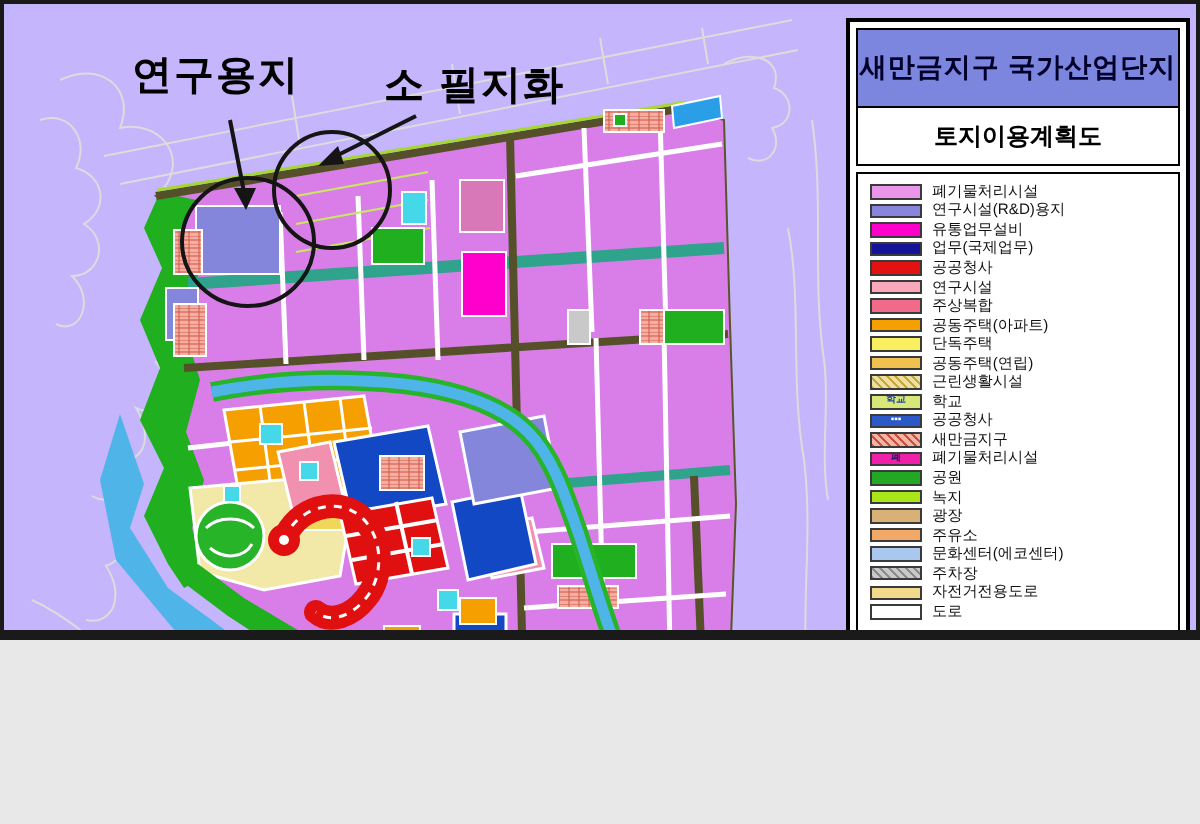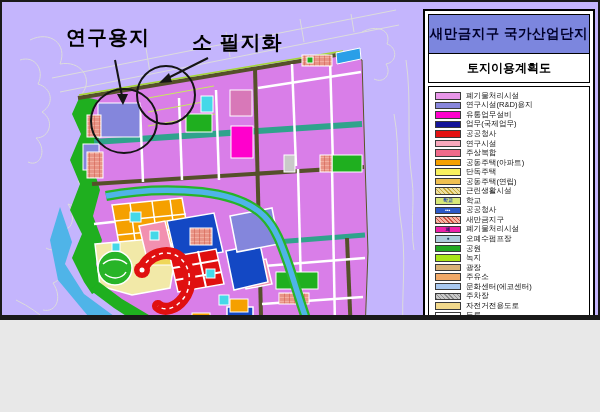--- a/index.html
+++ b/index.html
@@ -244,24 +244,20 @@
           </div>
           <div class="legend-row">
             <span class="swatch" style="background: repeating-linear-gradient(45deg, rgb(204, 80, 64) 0px, rgb(204, 80, 64) 1px, transparent 1px, transparent 3px) rgb(244, 180, 164);"></span>
             <span class="legend-label">새만금지구</span>
           </div>
           <div class="legend-row">
             <span class="swatch" style="background: rgb(238, 34, 170); color: rgb(20, 20, 90);">폐</span>
             <span class="legend-label">폐기물처리시설</span>
           </div>
           <div class="legend-row">
-            <span class="swatch" style="background: rgb(174, 204, 220); color: rgb(32, 64, 96);">●</span>
-            <span class="legend-label">오폐수펌프장</span>
-          </div>
-          <div class="legend-row">
             <span class="swatch" style="background: rgb(34, 168, 34);"></span>
             <span class="legend-label">공원</span>
           </div>
           <div class="legend-row">
             <span class="swatch" style="background: rgb(169, 230, 25);"></span>
             <span class="legend-label">녹지</span>
           </div>
           <div class="legend-row">
             <span class="swatch" style="background: rgb(217, 177, 117);"></span>
             <span class="legend-label">광장</span>

